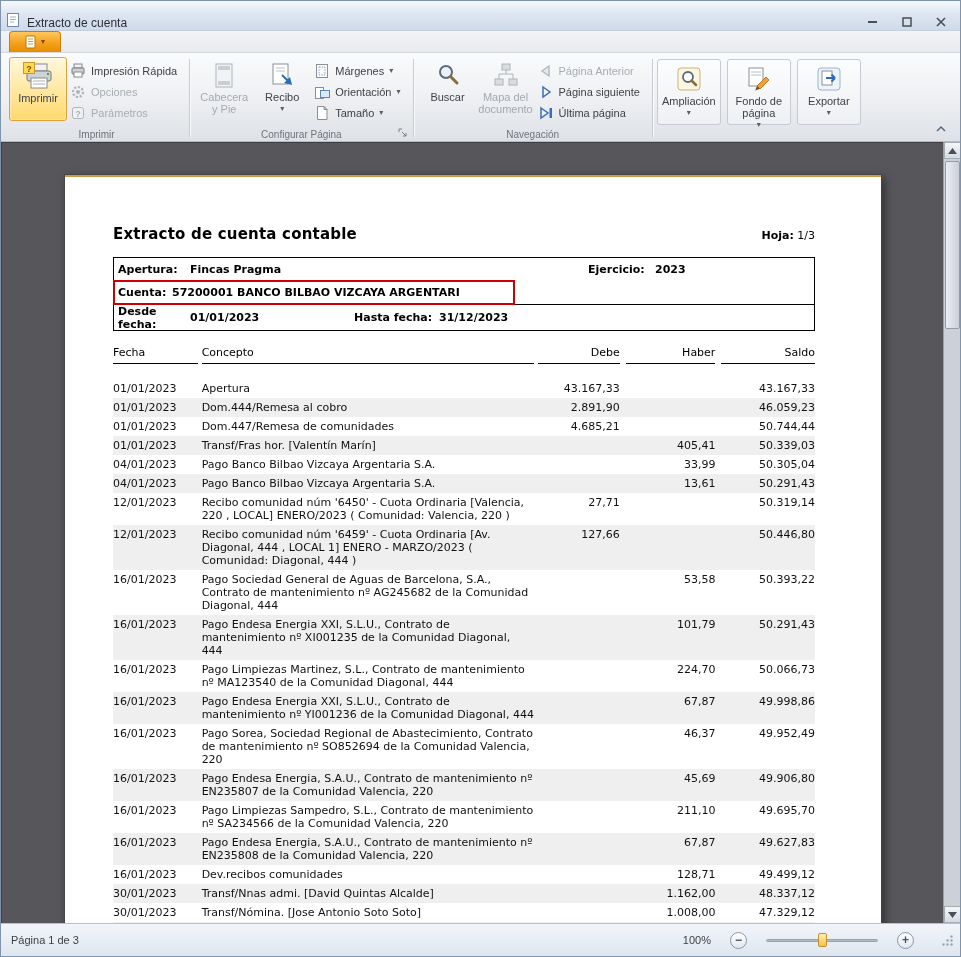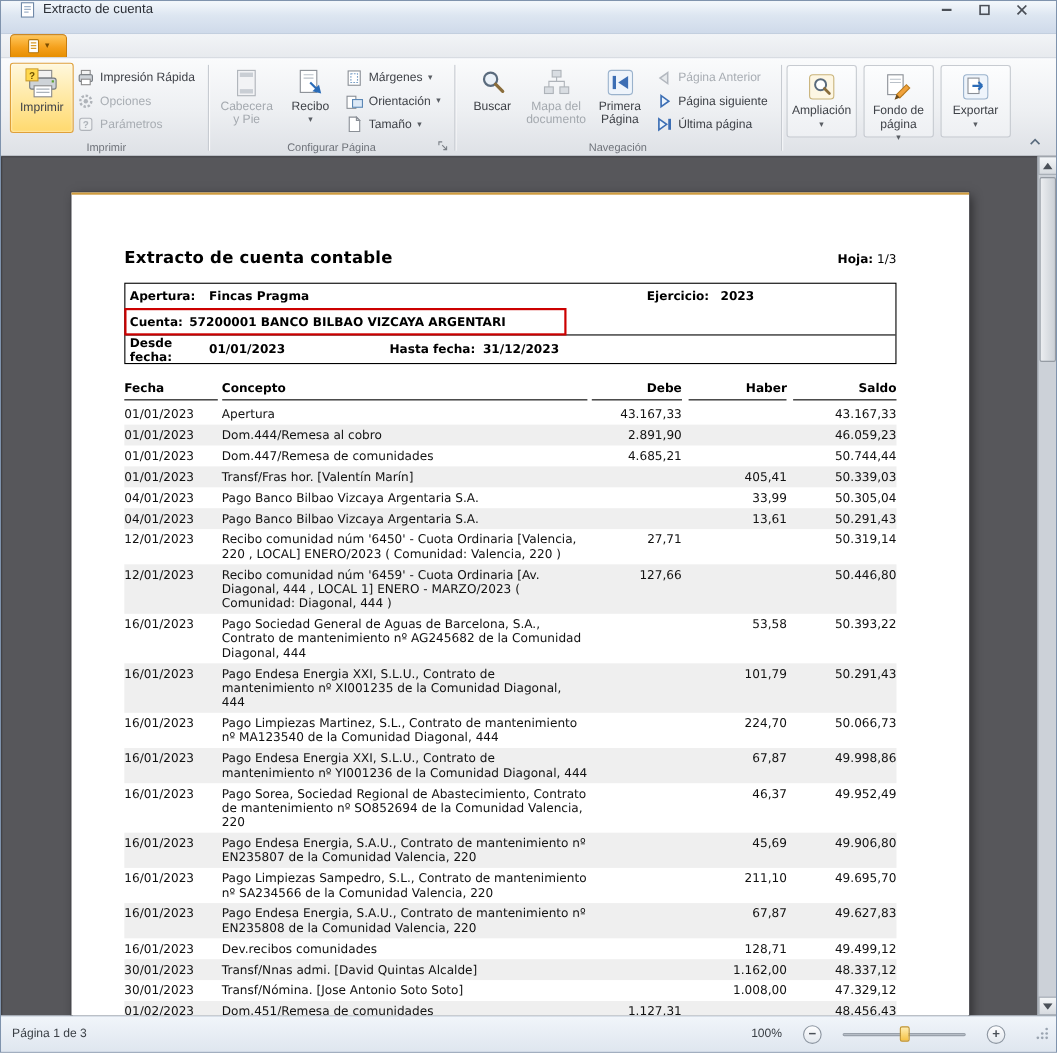--- a/index.html
+++ b/index.html
@@ -2,21 +2,21 @@
 <html><head>
 <meta charset="utf-8">
 <style>
   *{box-sizing:border-box;margin:0;padding:0}
   html,body{width:961px;height:957px;overflow:hidden}
   body{font-family:"Liberation Sans","DejaVu Sans",sans-serif;font-size:11px;color:#333;background:#888}
 
   .win{position:relative;width:961px;height:957px;border:1px solid #7f93ad;background:#e7edf5;display:flex;flex-direction:column}
 
   
-  .titlebar{height:30px;flex:0 0 30px;display:flex;align-items:flex-start;gap:6px;padding:0 16px;
+  .titlebar{height:30px;flex:0 0 30px;display:flex;align-items:flex-end;gap:6px;padding:0 4px;
     background:linear-gradient(#f4f8fc,#dde6f1 45%,#cfdaea);border-bottom:1px solid #c3cfdf}
   .title-text{font-size:12px;color:#2b2f36}
   .win-controls{margin-left:auto;display:flex;gap:16px;padding-right:6px}
   .win-btn{width:18px;height:16px;display:flex;align-items:center;justify-content:center;cursor:pointer}
 
   
   .tabstrip{height:22px;flex:0 0 22px;background:linear-gradient(#f2f4f7,#e7eaee);display:flex;align-items:flex-end;padding-left:8px;border-bottom:1px solid #d4d8de}
   .app-tab{width:52px;height:21px;border-radius:4px 4px 0 0;background:linear-gradient(#ffc75c,#f5a11d 55%,#e68e00);
     border:1px solid #c87d0e;border-bottom:none;display:flex;align-items:center;justify-content:center;gap:3px;cursor:pointer}
 
@@ -53,21 +53,21 @@
   .hrow{display:flex;align-items:center;height:23px;padding:0 4px;font-weight:bold;font-size:11px;position:relative}
   .hrow .l-emp{width:72px}.hrow .v-emp{width:398px}
   .hrow .l-eje{width:67px}
   .hrow .l-cta{width:54px}
   .hrow .l-des{width:72px}.hrow .v-des{width:164px}
   .hrow .l-has{width:85px}
   .hrow-cuenta{border-bottom:1px solid #000;height:24px}
   .redbox{position:absolute;left:-1px;top:-1px;bottom:-1px;width:402px;border:2px solid #cc0000;pointer-events:none}
   .hrow-fechas{height:25px}
 
-  .thead{display:flex;font-weight:bold;margin-bottom:3px}
+  .thead{display:flex;font-weight:normal;margin-bottom:15px}
   .thead .cell{border-bottom:1px solid #000;padding:2px 0 4px}
   .cell{padding:3px 0;line-height:13px;font-size:11px}
   .c-fecha{width:85px;margin-right:4px}
   .c-concepto{width:334px;margin-right:4px}
   .c-debe{width:82px;text-align:right;margin-right:6px}
   .c-haber{width:90px;text-align:right;margin-right:6px}
   .c-saldo{width:94px;text-align:right}
   .t-row{display:flex;color:#111}
   .t-row.alt{background:#efefef}
 
@@ -249,28 +249,20 @@
       </div>
       <div class="bigbtn dis">
         <svg width="26" height="27">
             <rect x="9" y="2" width="8" height="6" fill="#d9dde2" stroke="#aeb3b9"></rect>
             <rect x="2" y="17" width="8" height="6" fill="#d9dde2" stroke="#aeb3b9"></rect>
             <rect x="16" y="17" width="8" height="6" fill="#d9dde2" stroke="#aeb3b9"></rect>
             <path d="M13 8 v4 M6 17 v-5 h14 v5" stroke="#aeb3b9" fill="none"></path>
           </svg>
         <span class="blabel">Mapa del documento</span>
       </div>
-      <div class="bigbtn">
-        <svg width="26" height="27">
-            <rect x="2" y="2" width="22" height="22" rx="3" fill="#eef4fb" stroke="#9ab2cc"></rect>
-            <rect x="6" y="7" width="3" height="12" fill="#3c6eb4"></rect>
-            <polygon points="20,7 11,13 20,19" fill="#3c6eb4"></polygon>
-          </svg>
-        <span class="blabel">Primera Página</span>
-      </div>
       <div class="smallcol">
         <div class="smallbtn dis">
           <svg width="16" height="16">
               <polygon points="11,3 4,8 11,13" fill="#e6e9ec" stroke="#b3b8bf" stroke-width="1.4"></polygon>
             </svg>
           <span>Página Anterior</span>
         </div>
         <div class="smallbtn">
           <svg width="16" height="16">
               <polygon points="5,3 12,8 5,13" fill="#eaf3fc" stroke="#3c6eb4" stroke-width="1.5"></polygon>

